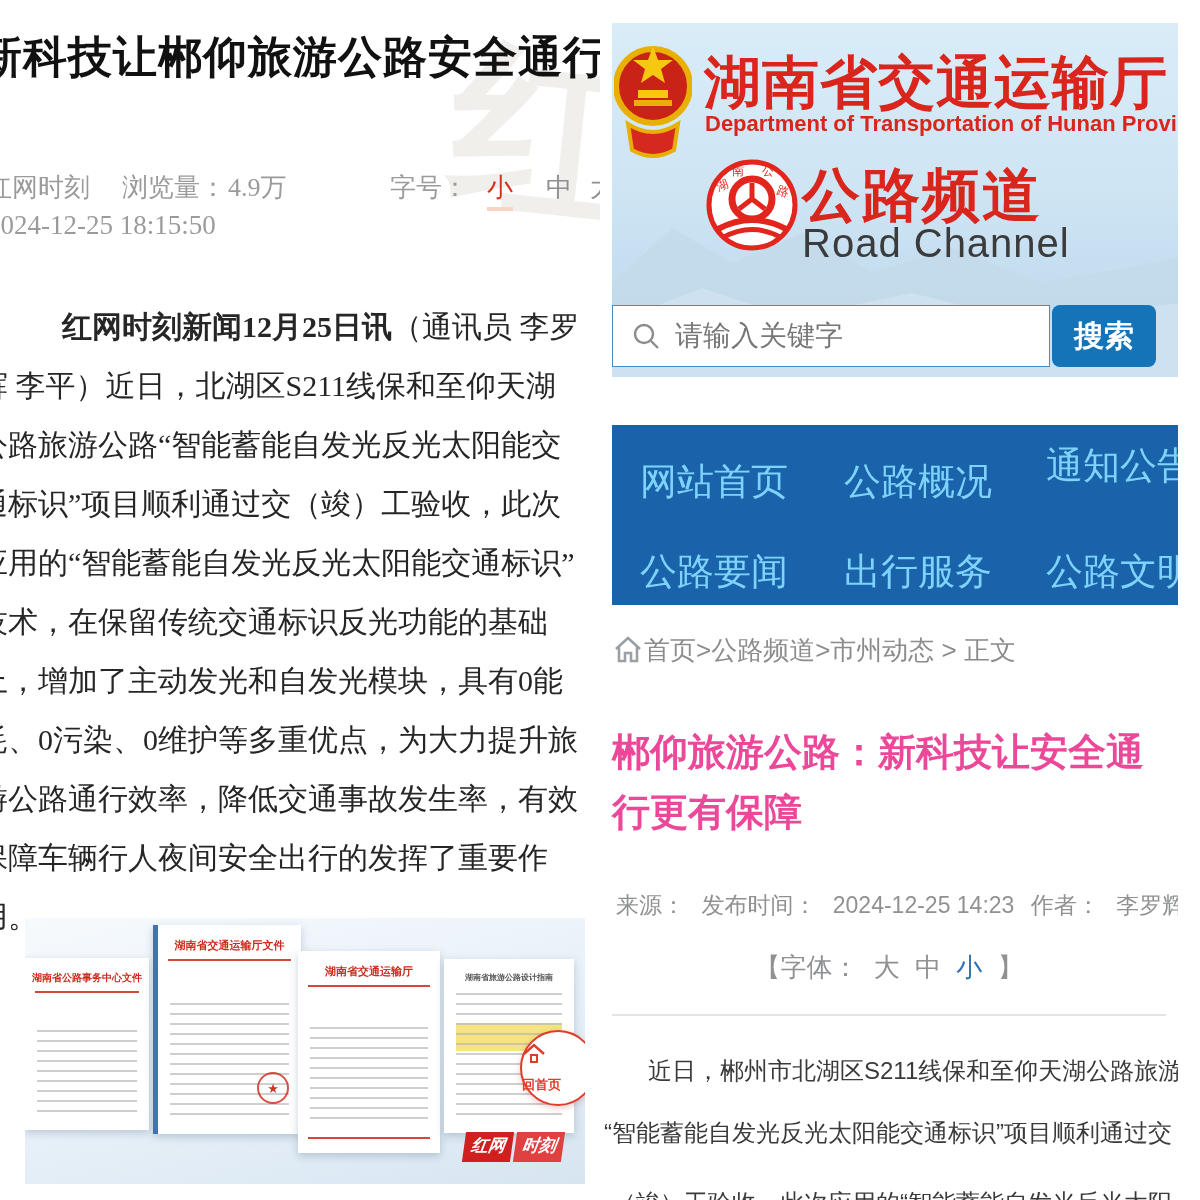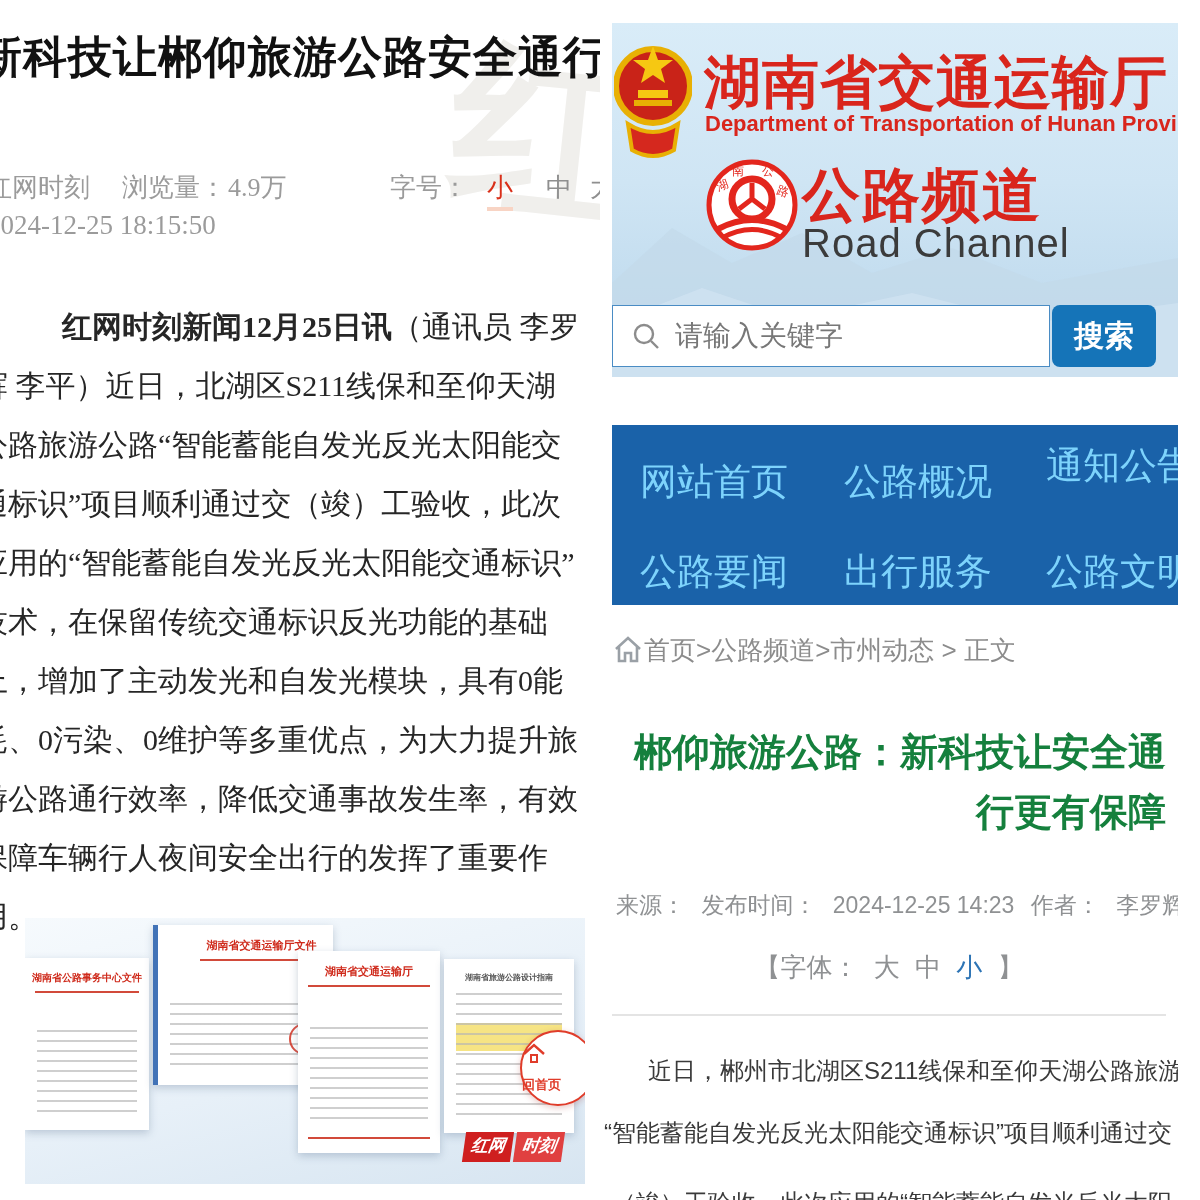--- a/index.html
+++ b/index.html
@@ -63,22 +63,22 @@
   .search-input input{border:none;outline:none;font-size:28px;color:#444;width:330px;background:transparent;
         font-family:"Liberation Sans",sans-serif;}
   .search-input input::placeholder{color:#777;}
   .search-btn{position:absolute;left:452px;top:305px;width:104px;height:62px;background:#1574b8;border:none;
         border-radius:8px;color:#fff;font-size:30px;font-weight:700;cursor:pointer;
         font-family:"Liberation Sans",sans-serif;}
   .nav{position:absolute;left:12px;top:425px;width:566px;height:180px;background:#1a62a9;}
   .nav .item{position:absolute;color:#7dd3fc;font-size:37px;white-space:nowrap;cursor:pointer;}
   .crumb{position:absolute;left:12px;top:630px;height:40px;display:flex;align-items:center;}
   .crumb .txt{font-size:26px;color:#8c8c8c;white-space:nowrap;}
-  .r-title{position:absolute;left:12px;top:722px;width:554px;text-align:right;font-size:38px;
-           font-weight:700;color:#15803d;line-height:60px;}
+  .r-title{position:absolute;left:12px;top:722px;width:554px;text-align:left;font-size:38px;
+           font-weight:700;color:#ec4899;line-height:60px;}
   .r-meta{position:absolute;left:16px;top:890px;width:554px;font-size:23px;color:#8f9193;white-space:nowrap;}
   .r-meta span{margin-right:10px;}
   .r-fontsel{position:absolute;left:12px;top:950px;width:554px;text-align:center;font-size:26px;color:#8f9193;}
   .r-fontsel span{margin:0 4px;}
   .fs-link{color:#8f9193;cursor:pointer;}
   .fs-active{color:#2d74b5;cursor:pointer;}
   .r-divider{position:absolute;left:12px;top:1014px;width:554px;height:2px;background:#e4e4e4;}
   .r-body .ln{position:absolute;left:12px;font-size:24px;color:#3a3a3a;white-space:nowrap;line-height:34px;}
 </style>
 </head>
@@ -118,21 +118,21 @@
       <div class="ln">保障车辆行人夜间安全出行的发挥了重要作</div>
       <div class="ln">用。</div>
     </div>
 
     <div class="l-fig">
       <div class="doc" style="left:0px;top:40px;width:124px;height:172px;">
         <div class="dtitle" style="font-size:10px;">湖南省公路事务中心文件</div>
         <div class="dredline"></div>
         <div class="dlines" style="top:72px;"></div>
       </div>
-      <div class="doc doc2spine" style="left:128px;top:7px;width:143px;height:160px;padding-left:32px;">
+      <div class="doc doc2spine" style="left:128px;top:7px;width:143px;height:209px;">
         <div class="dtitle">湖南省交通运输厅文件</div>
         <div class="dredline"></div>
         <div class="dlines" style="top:78px;"></div>
         <div class="seal">★</div>
       </div>
       <div class="doc" style="left:273px;top:33px;width:142px;height:202px;">
         <div class="dtitle">湖南省交通运输厅</div>
         <div class="dredline"></div>
         <div class="dlines" style="top:76px;bottom:28px;"></div>
         <div style="position:absolute;left:10px;right:10px;bottom:14px;height:2px;background:#d24a3a;"></div>

